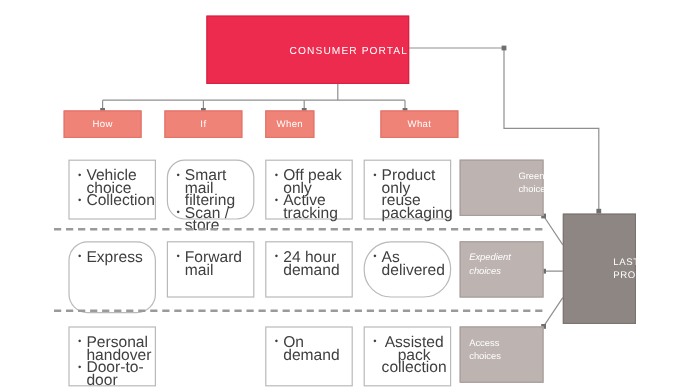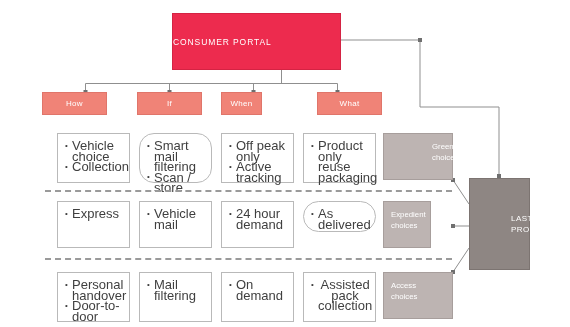--- a/index.html
+++ b/index.html
@@ -31,21 +31,21 @@
     position: absolute;
     box-sizing: border-box;
     display: flex;
   }
 
   
   .root {
     background: #ED2B4E;
     border: 1px solid #d42343;
     align-items: center;
-    justify-content: flex-start;
+    justify-content: flex-end;
   }
   .root .label {
     color: #ffffff;
     font-size: 8.5px;
     letter-spacing: 0.9px;
     font-weight: 400;
     text-align: center;
   }
 
   
@@ -164,21 +164,21 @@
       <rect x="451" y="178" width="4" height="4"></rect>
       <rect x="451" y="224" width="4" height="4"></rect>
       <rect x="451" y="270" width="4" height="4"></rect>
     </g>
   </svg>
 
   <div class="node root" style="left:172px; top:13px; width:169px; height:57px;">
     <span class="label">CONSUMER PORTAL</span>
   </div>
 
-  <div class="node qbox" style="left:42px; top:92px; width:65px; height:23px;">
+  <div class="node qbox" style="left:53px; top:92px; width:65px; height:23px;">
     <span class="label">How</span>
   </div>
   <div class="node qbox" style="left:137px; top:92px; width:65px; height:23px;">
     <span class="label">If</span>
   </div>
   <div class="node qbox" style="left:221px; top:92px; width:41px; height:23px;justify-content:center;">
     <span class="label">When</span>
   </div>
   <div class="node qbox" style="left:317px; top:92px; width:65px; height:23px;">
     <span class="label">What</span>
@@ -209,60 +209,55 @@
 only reuse
 packaging</li>
     </ul>
   </div>
   <div class="node gbox" style="left:383px; top:133px; width:70px; height:47px;padding-left:48px;">
     <span class="label">Green choices</span>
   </div>
 
   <div class="divider" style="left:45px; top:190px; width:407px;"></div>
 
-  <div class="node wbox" style="left:57px; top:201px; width:73px; height:47px;">
+  <div class="node wbox" style="left:57px; top:201px; width:73px; height:60px;border-radius:16px;">
     <ul>
       <li>Express</li>
     </ul>
   </div>
   <div class="node wbox" style="left:139px; top:201px; width:73px; height:47px;">
     <ul>
-      <li>Vehicle mail</li>
+      <li>Forward mail</li>
     </ul>
   </div>
   <div class="node wbox" style="left:221px; top:201px; width:73px; height:47px;">
     <ul>
       <li>24 hour
 demand</li>
     </ul>
   </div>
-  <div class="node wbox" style="left:303px; top:201px; width:73px; height:31px;border-radius:23px;">
+  <div class="node wbox" style="left:303px; top:201px; width:73px; height:47px;border-radius:23px;">
     <ul>
       <li>As delivered</li>
     </ul>
   </div>
-  <div class="node gbox" style="left:383px; top:201px; width:48px; height:47px;">
+  <div class="node gbox" style="left:383px; top:201px; width:70px; height:47px;font-style:italic;">
     <span class="label">Expedient
 choices</span>
   </div>
 
   <div class="divider" style="left:45px; top:258px; width:407px;"></div>
 
   <div class="node wbox" style="left:57px; top:272px; width:73px; height:50px;">
     <ul>
       <li>Personal
 handover</li>
       <li>Door-to-door</li>
     </ul>
   </div>
-  <div class="node wbox" style="left:139px; top:272px; width:73px; height:50px;">
-    <ul>
-      <li>Mail filtering</li>
-    </ul>
-  </div>
   <div class="node wbox" style="left:221px; top:272px; width:73px; height:50px;">
     <ul>
       <li>On demand</li>
     </ul>
   </div>
   <div class="node wbox" style="left:303px; top:272px; width:73px; height:50px;text-align:center;">
     <ul>
       <li>Assisted pack
 collection</li>
     </ul>

